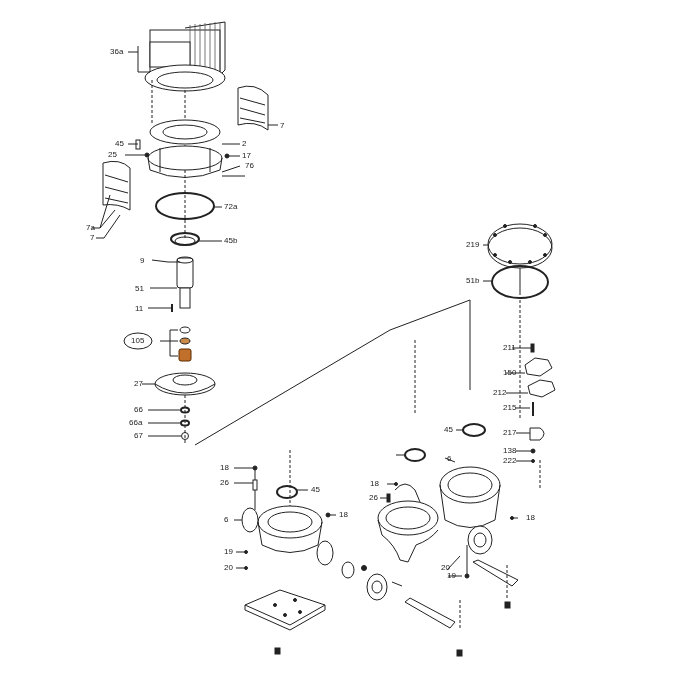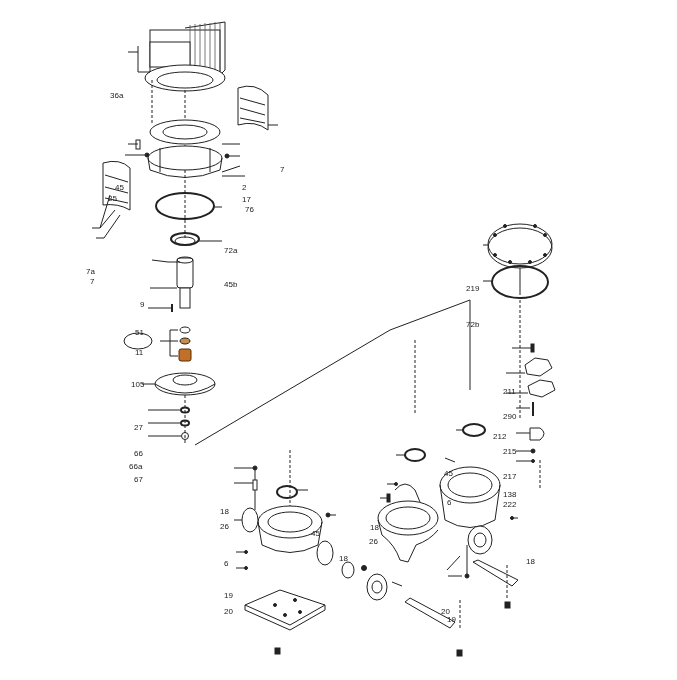--- a/index.html
+++ b/index.html
@@ -1,18 +1,18 @@
 <!DOCTYPE html>
 <html><head>
 <meta charset="utf-8">
 <style>
   html,body{margin:0;padding:0;background:#ffffff;}
   body{width:677px;height:680px;position:relative;overflow:hidden;font-family:"Liberation Sans",sans-serif;}
   #stage{position:absolute;left:0;top:0;width:677px;height:680px;}
-  .lbl{position:absolute;font-size:8px;color:#222;font-family:"Liberation Sans",sans-serif;line-height:8px;white-space:nowrap;margin-top:44px;}
+  .lbl{position:absolute;font-size:8px;color:#222;font-family:"Liberation Sans",sans-serif;line-height:8px;white-space:nowrap;}
   .wm{position:absolute;left:72px;top:250px;font-size:98px;font-weight:bold;font-style:italic;color:#f6a46a;opacity:0.85;letter-spacing:-2px;font-family:"Liberation Sans",sans-serif;line-height:100px;white-space:nowrap;}
   svg{position:absolute;left:0;top:0;}
 </style>
 </head>
 <body>
 
 <div id="stage">
 <svg width="677" height="680" viewBox="0 0 677 680" fill="none" stroke="#222" stroke-width="1">
 
   <g>
@@ -234,23 +234,23 @@
 <span class="lbl" style="left:224px;top:237px">45b</span>
 <span class="lbl" style="left:140px;top:257px">9</span>
 <span class="lbl" style="left:135px;top:285px">51</span>
 <span class="lbl" style="left:135px;top:305px">11</span>
 <span class="lbl" style="left:131px;top:337px">105</span>
 <span class="lbl" style="left:134px;top:380px">27</span>
 <span class="lbl" style="left:134px;top:406px">66</span>
 <span class="lbl" style="left:129px;top:419px">66a</span>
 <span class="lbl" style="left:134px;top:432px">67</span>
 <span class="lbl" style="left:466px;top:241px">219</span>
-<span class="lbl" style="left:466px;top:277px">72b</span>
+<span class="lbl" style="left:466px;top:277px">51b</span>
 <span class="lbl" style="left:503px;top:344px">211</span>
-<span class="lbl" style="left:503px;top:369px">290</span>
+<span class="lbl" style="left:503px;top:369px">150</span>
 <span class="lbl" style="left:493px;top:389px">212</span>
 <span class="lbl" style="left:503px;top:404px">215</span>
 <span class="lbl" style="left:503px;top:429px">217</span>
 <span class="lbl" style="left:503px;top:447px">138</span>
 <span class="lbl" style="left:503px;top:457px">222</span>
 <span class="lbl" style="left:444px;top:426px">45</span>
 <span class="lbl" style="left:447px;top:455px">6</span>
 <span class="lbl" style="left:370px;top:480px">18</span>
 <span class="lbl" style="left:369px;top:494px">26</span>
 <span class="lbl" style="left:526px;top:514px">18</span>

